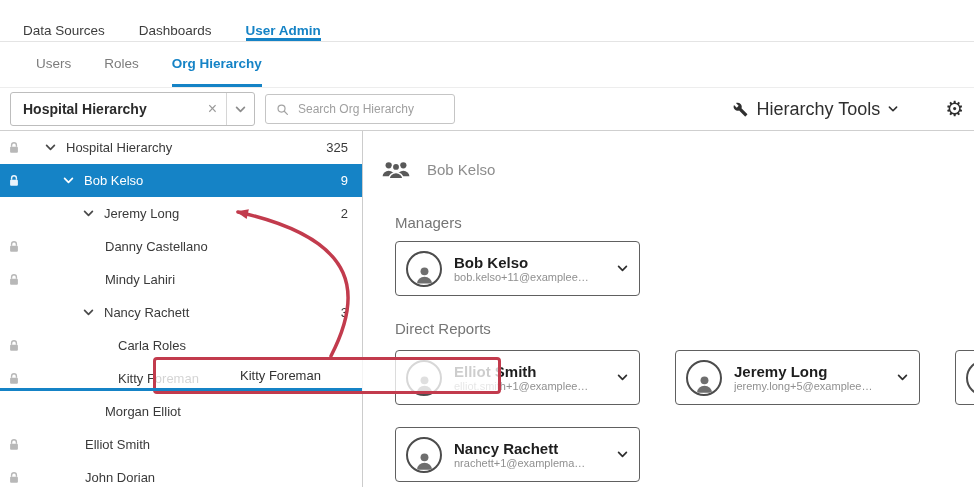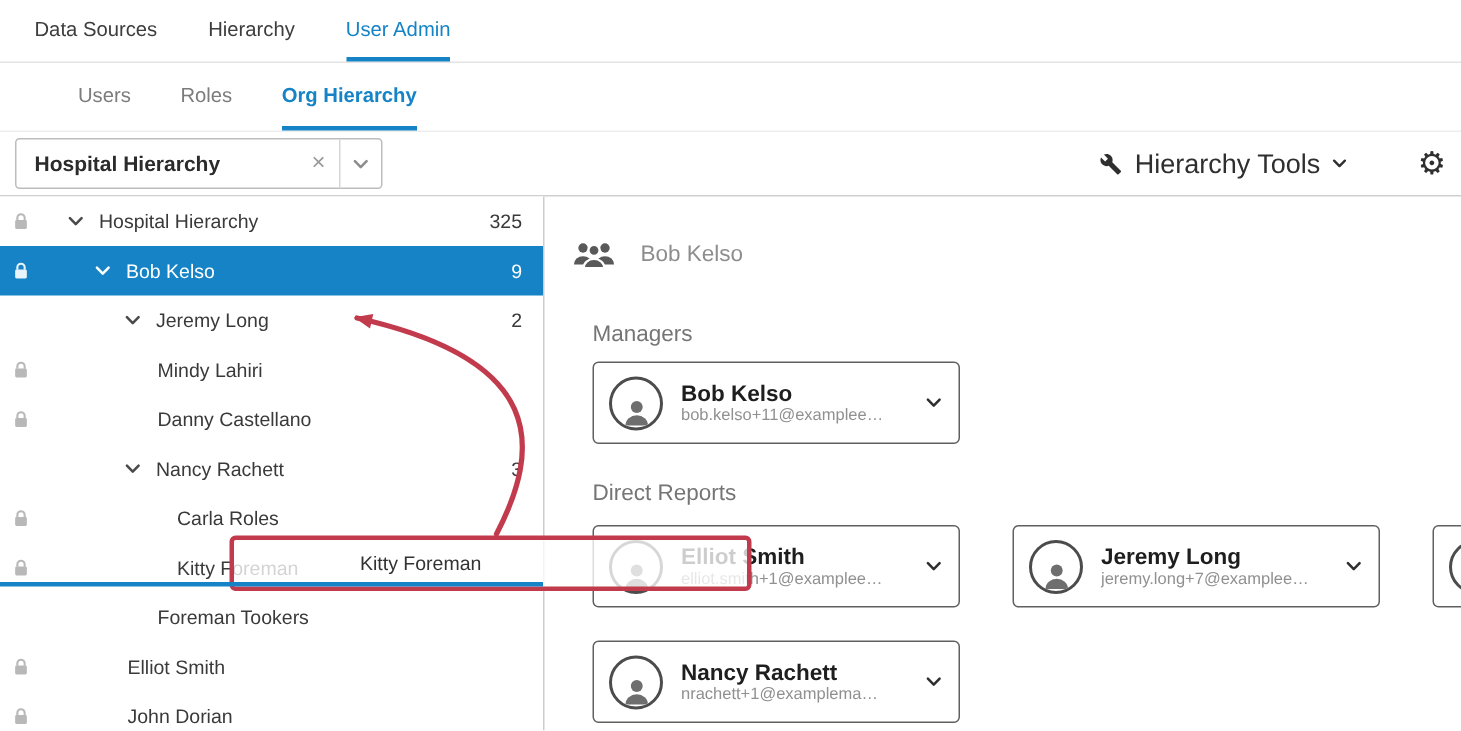--- a/index.html
+++ b/index.html
@@ -5,26 +5,26 @@
   html,body{margin:0;padding:0;}
   body{
     width:974px;height:487px;position:relative;overflow:hidden;
     background:#fff;color:#333;
     font-family:"Liberation Sans",sans-serif;
   }
   svg{display:block;}
   .defs{position:absolute;width:0;height:0;}
 
   
-  .nav1{height:42px;box-sizing:border-box;border-bottom:1px solid #e4e4e4;display:flex;padding-left:23px;}
+  .nav1{height:42px;box-sizing:border-box;border-bottom:1px solid #e4e4e4;display:flex;padding-left:23px;align-items:flex-end;}
   .nav1-item{display:flex;align-items:center;margin-right:34px;font-size:13.5px;color:#3d3d3d;
     border-bottom:3px solid transparent;box-sizing:border-box;cursor:pointer;}
-  .nav1-item.active{color:#1583c6;font-weight:400;border-bottom-color:#1583c6;}
-
-  .nav2{height:46px;box-sizing:border-box;border-bottom:1px solid #ededed;display:flex;padding-left:52px;}
+  .nav1-item.active{color:#1583c6;font-weight:700;border-bottom-color:#1583c6;}
+
+  .nav2{height:46px;box-sizing:border-box;border-bottom:1px solid #ededed;display:flex;padding-left:36px;}
   .nav2-item{display:flex;align-items:center;margin-right:33px;font-size:13.5px;color:#7c7c7c;
     border-bottom:3px solid transparent;box-sizing:border-box;cursor:pointer;}
   .nav2-item.active{color:#1583c6;font-weight:700;border-bottom-color:#1583c6;}
 
   
   .toolbar{height:43px;box-sizing:border-box;border-bottom:1px solid #cfcfcf;display:flex;align-items:center;padding-left:10px;}
   .combo{width:245px;height:34px;box-sizing:border-box;border:1px solid #bdbdbd;border-radius:3px;
     display:flex;align-items:center;background:#fff;}
   .combo-label{flex:1;padding-left:12px;font-size:14px;font-weight:700;color:#2b2b2b;white-space:nowrap;overflow:hidden;}
   .combo-clear{color:#9a9a9a;font-size:16px;padding:0 9px;cursor:pointer;line-height:1;}
@@ -116,40 +116,46 @@
       <circle cx="21" cy="7" r="3" fill="#595959"></circle>
       <path d="M15.2 17.5 a5.8 5.3 0 0 1 11.6 0 z" fill="#595959"></path>
       <circle cx="14" cy="8.5" r="3.5" fill="#595959" stroke="#ffffff" stroke-width="1.4"></circle>
       <path d="M7.4 19.8 a6.6 5.8 0 0 1 13.2 0 z" fill="#595959" stroke="#ffffff" stroke-width="1.4"></path>
     </symbol>
   </defs>
 </svg>
 
 <div class="nav1">
   <div class="nav1-item">Data Sources</div>
-  <div class="nav1-item">Hierarchy</div>
+  <div class="nav1-item">Dashboards</div>
   <div class="nav1-item active">User Admin</div>
 </div>
 
 <div class="nav2">
   <div class="nav2-item">Users</div>
   <div class="nav2-item">Roles</div>
   <div class="nav2-item active">Org Hierarchy</div>
 </div>
 
 <div class="toolbar">
   <div class="combo">
     <span class="combo-label">Hospital Hierarchy</span>
     <span class="combo-clear">×</span>
     <span class="combo-divider"></span>
     <span class="combo-caret">
         <svg class="chev-s">
           <use href="#i-chev"></use>
         </svg>
       </span>
+  </div>
+  <div class="searchbox">
+    <svg class="search-ic">
+        <use href="#i-search"></use>
+      </svg>
+    <input class="search-input" type="text" placeholder="Search Org Hierarchy" style="">
   </div>
   <div class="tools">
     <svg class="wrench-ic">
         <use href="#i-wrench"></use>
       </svg>
     <span class="tools-label">Hierarchy Tools</span>
     <svg class="chev-s dark">
         <use href="#i-chev"></use>
       </svg>
   </div>
@@ -198,31 +204,31 @@
       <span class="tcount">2</span>
     </div>
 
     <div class="trow">
       <span class="lockcell">
           <svg class="lock">
             <use href="#i-lock"></use>
           </svg>
         </span>
       <span class="sp i77"></span>
+      <span class="tlabel">Danny Castellano</span>
+    </div>
+
+    <div class="trow">
+      <span class="lockcell">
+          <svg class="lock">
+            <use href="#i-lock"></use>
+          </svg>
+        </span>
+      <span class="sp i77"></span>
       <span class="tlabel">Mindy Lahiri</span>
-    </div>
-
-    <div class="trow">
-      <span class="lockcell">
-          <svg class="lock">
-            <use href="#i-lock"></use>
-          </svg>
-        </span>
-      <span class="sp i77"></span>
-      <span class="tlabel">Danny Castellano</span>
     </div>
 
     <div class="trow">
       <span class="lockcell"></span>
       <span class="sp i54"></span>
       <svg class="chev">
           <use href="#i-chev"></use>
         </svg>
       <span class="tlabel">Nancy Rachett</span>
       <span class="tcount">3</span>
@@ -244,21 +250,21 @@
             <use href="#i-lock"></use>
           </svg>
         </span>
       <span class="sp i90"></span>
       <span class="tlabel">Kitty Foreman</span>
     </div>
 
     <div class="trow">
       <span class="lockcell"></span>
       <span class="sp i77"></span>
-      <span class="tlabel">Foreman Tookers</span>
+      <span class="tlabel">Morgan Elliot</span>
     </div>
 
     <div class="trow">
       <span class="lockcell">
           <svg class="lock">
             <use href="#i-lock"></use>
           </svg>
         </span>
       <span class="sp i57"></span>
       <span class="tlabel">Elliot Smith</span>
@@ -319,21 +325,21 @@
           </svg>
       </div>
       <div class="pcard">
         <span class="avatar">
             <svg class="person">
               <use href="#i-person"></use>
             </svg>
           </span>
         <span class="pinfo">
           <span class="pname">Jeremy Long</span>
-          <span class="pemail">jeremy.long+7@examplee…</span>
+          <span class="pemail">jeremy.long+5@examplee…</span>
         </span>
         <svg class="card-chev">
             <use href="#i-chev"></use>
           </svg>
       </div>
       <div class="pcard">
         <span class="avatar">
             <svg class="person">
               <use href="#i-person"></use>
             </svg>

